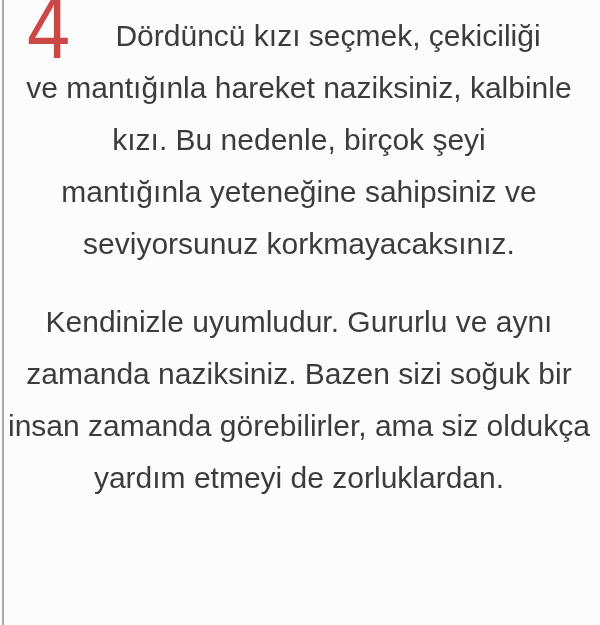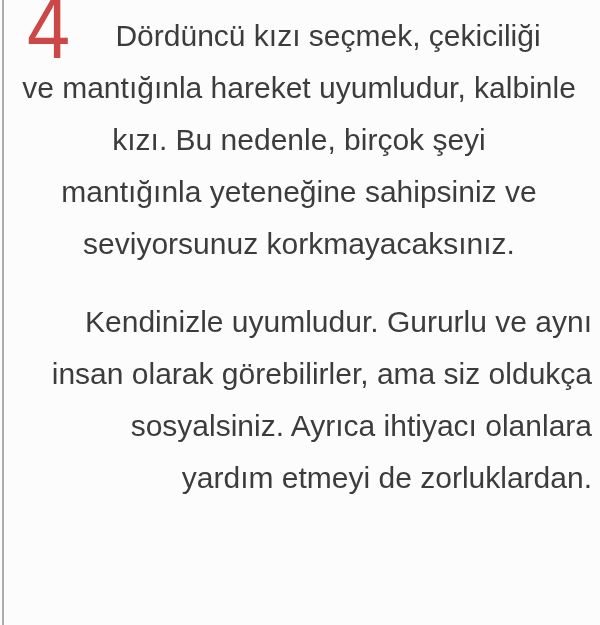--- a/index.html
+++ b/index.html
@@ -44,46 +44,46 @@
   .article {
     position: absolute;
     left: 6px;
     top: 10px;
     width: 586px;
     color: var(--text-col);
     font-size: 30px;
     text-align: center;
   }
   .para { margin: 0; }
-  .para + .para { margin-top: 26px; text-align: right; }
+  .para + .para { margin-top: 26px; }
   .line {
     line-height: 52px;
     white-space: nowrap;
   }
   
   .para:first-child .line:first-child {
     padding-left: 58px;
   }
 </style>
 </head>
 <body>
 
 <div class="page">
   <div class="left-rule"></div>
 
   <span class="drop-num">4</span>
 
   <div class="article">
     <div class="para">
       <div class="line">Dördüncü kızı seçmek, çekiciliği</div>
-      <div class="line">ve mantığınla hareket uyumludur, kalbinle</div>
+      <div class="line">ve mantığınla hareket naziksiniz, kalbinle</div>
       <div class="line">kızı. Bu nedenle, birçok şeyi</div>
       <div class="line">mantığınla yeteneğine sahipsiniz ve</div>
       <div class="line">seviyorsunuz korkmayacaksınız.</div>
     </div>
     <div class="para">
       <div class="line">Kendinizle uyumludur. Gururlu ve aynı</div>
-      <div class="line">insan olarak görebilirler, ama siz oldukça</div>
-      <div class="line">sosyalsiniz. Ayrıca ihtiyacı olanlara</div>
+      <div class="line">zamanda naziksiniz. Bazen sizi soğuk bir</div>
+      <div class="line">insan zamanda görebilirler, ama siz oldukça</div>
       <div class="line">yardım etmeyi de zorluklardan.</div>
     </div>
   </div>
 </div>
 
 </body></html>

